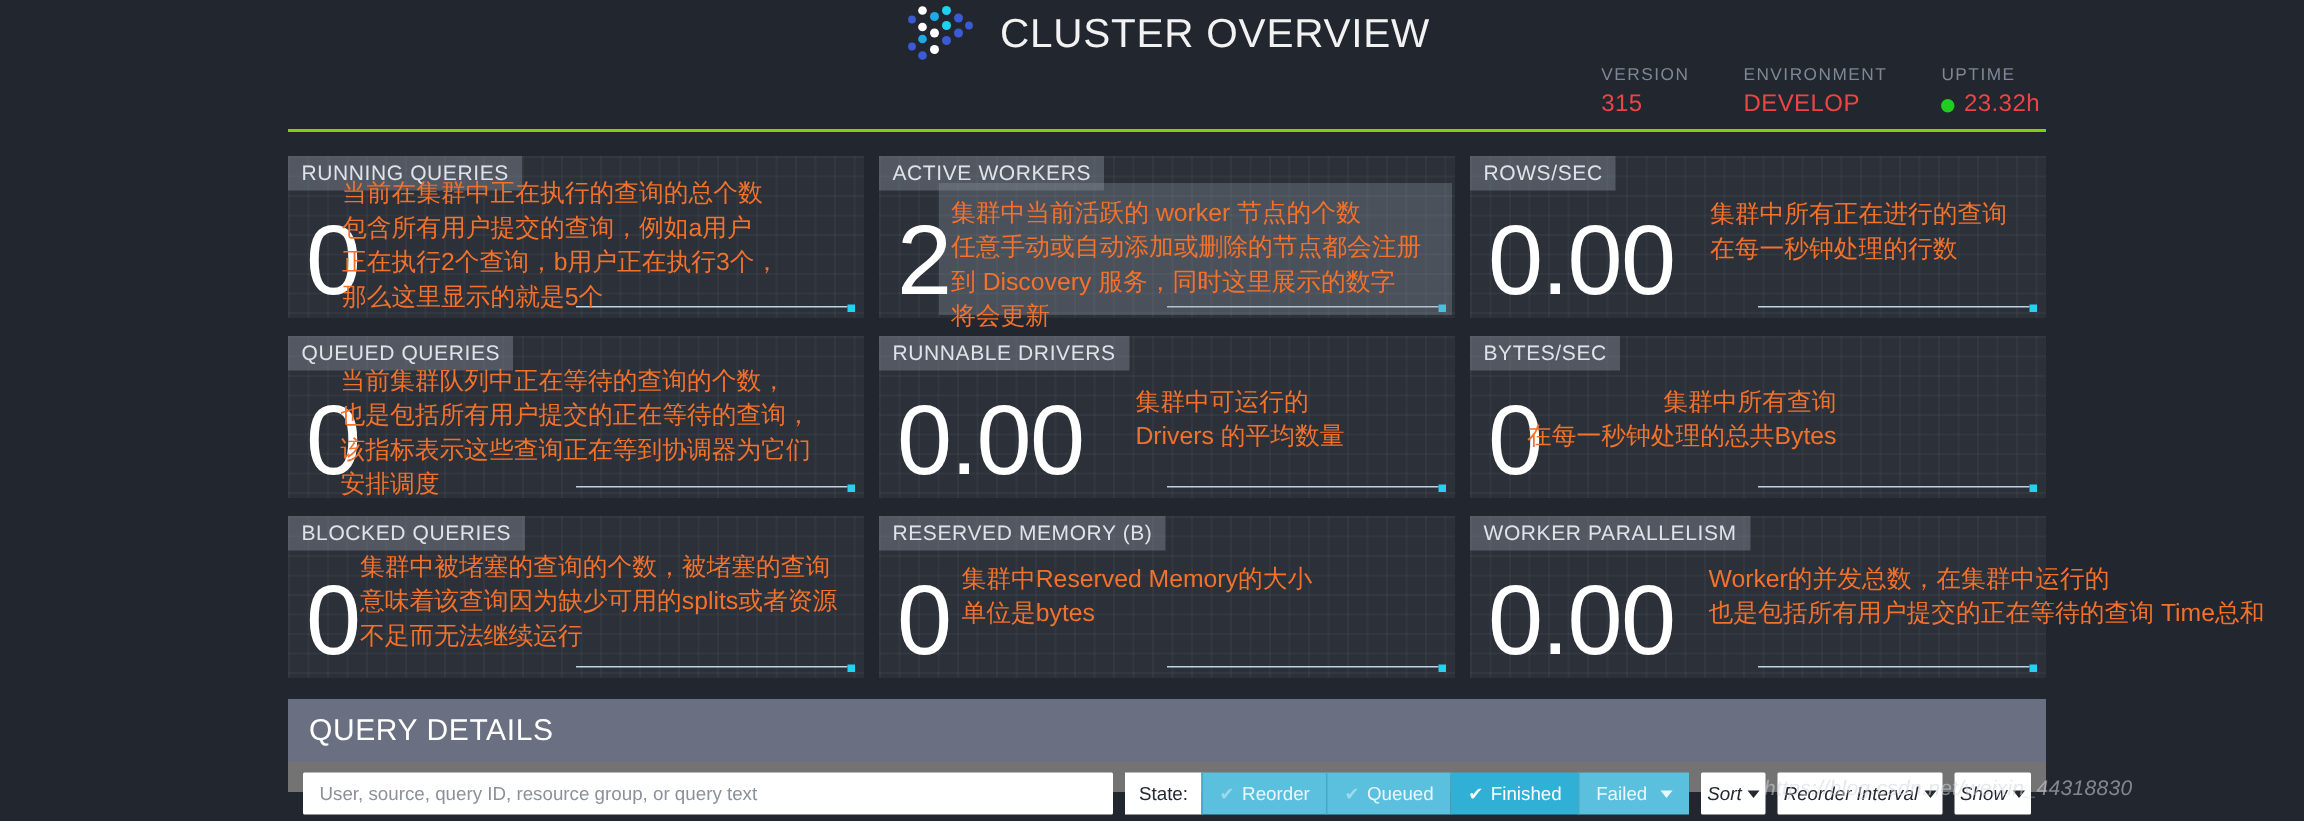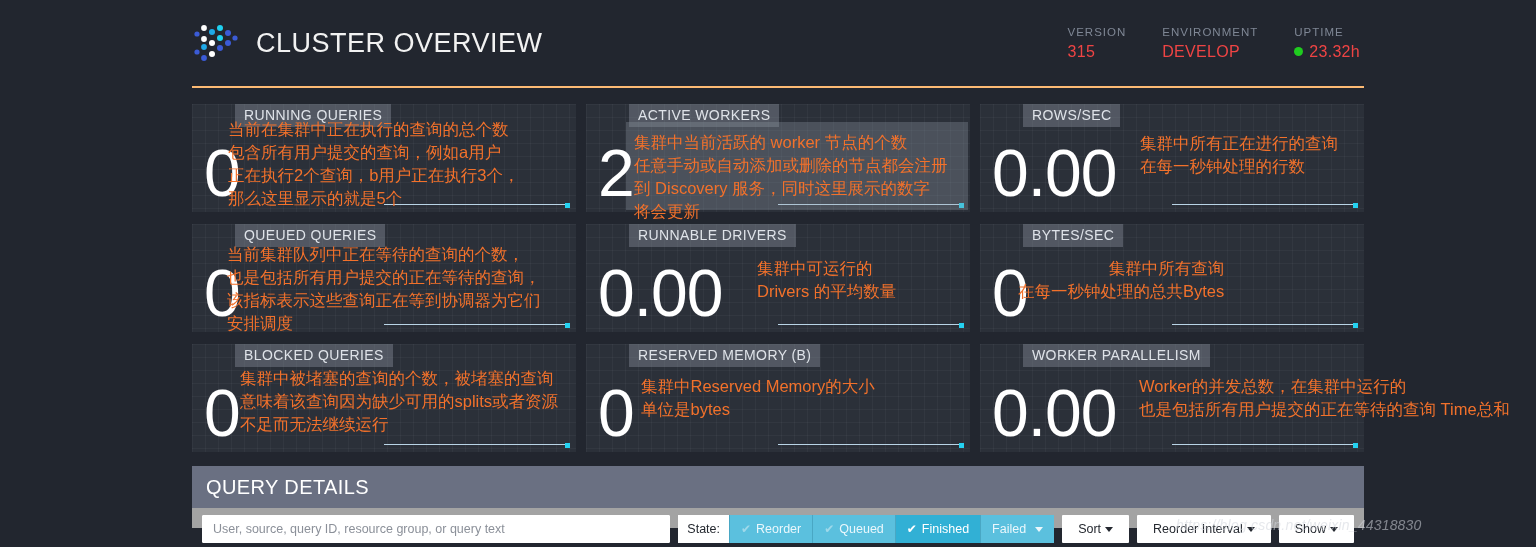--- a/index.html
+++ b/index.html
@@ -9,22 +9,22 @@
     background: #22262f;
     font-family: "Liberation Sans", sans-serif;
     overflow: hidden;
   }
   #root { position: relative; width: 1536px; height: 547px; }
 
   
   .header {
     position: absolute; left: 192px; top: 0px;
     width: 1172px; height: 88px;
-    border-bottom: 2px solid #fdba74;
-    display: flex; align-items: center;
+    border-bottom: 2px solid #84cc16;
+    display: flex; align-items: center; flex-direction: column;
   }
   .brand { display: flex; align-items: center; gap: 16px; }
   .logo { width: 48px; height: 44px; display: block; }
   .app-title {
     font-size: 27px; color: #f2f2f2; letter-spacing: .5px;
     font-weight: 400; white-space: nowrap;
   }
   .header-meta {
     margin-left: auto; display: flex; gap: 36px; padding-right: 4px;
   }
@@ -60,21 +60,20 @@
     overflow: visible;
   }
   .stat-label {
     position: absolute; left: 0; top: 0;
     background: rgba(135,143,156,.42);
     color: #dfe3e9;
     font-size: 14px; letter-spacing: .4px;
     padding: 3px 9px 4px 9px;
     white-space: nowrap;
     z-index: 3;
-    margin-left: 43px;
   }
   .stat-value {
     position: absolute; left: 12px; bottom: 8px;
     font-size: 66px; line-height: 62px;
     color: #ffffff; font-weight: 300;
     letter-spacing: -1px;
     z-index: 2;
   }
   .sparkline {
     position: absolute; left: 50%; right: 6px; bottom: 6px;
@@ -105,21 +104,21 @@
     line-height: 23px;
     white-space: pre;
     z-index: 5;
     pointer-events: none;
   }
 
   
   .query-panel {
     position: absolute; left: 192px; top: 466px;
     width: 1172px; height: 62px;
-    background: #a3a3a3;
+    background: #737373;
   }
   .qp-header {
     height: 42px; background: #6a7082;
     display: flex; align-items: center;
     padding-left: 14px;
   }
   .qp-title {
     color: #ffffff; font-size: 20px; letter-spacing: .4px; font-weight: 400;
   }
   .qp-controls {
@@ -158,22 +157,23 @@
     display: inline-block; width: 0; height: 0;
     border-left: 4px solid transparent;
     border-right: 4px solid transparent;
     border-top: 5px solid currentColor;
     margin-left: 4px;
   }
   .dd-btn {
     background: #ffffff; color: #24282f;
     font-size: 12.5px; height: 28px;
     display: flex; align-items: center;
-    padding: 0 16px; white-space: nowrap;
+    padding: 0 4px; white-space: nowrap;
     border-radius: 1px;
+    font-style: italic;
   }
 
   
   .watermark {
     position: absolute; left: 1176px; top: 517px;
     color: rgba(210,214,220,.55);
     font-size: 14px;
     letter-spacing: .2px;
     white-space: nowrap;
     z-index: 8;

